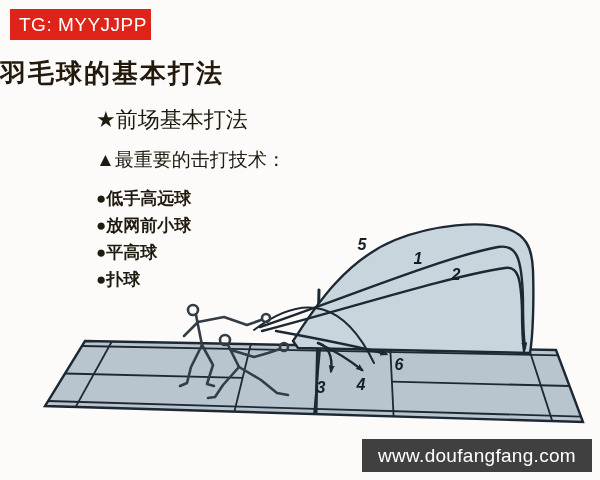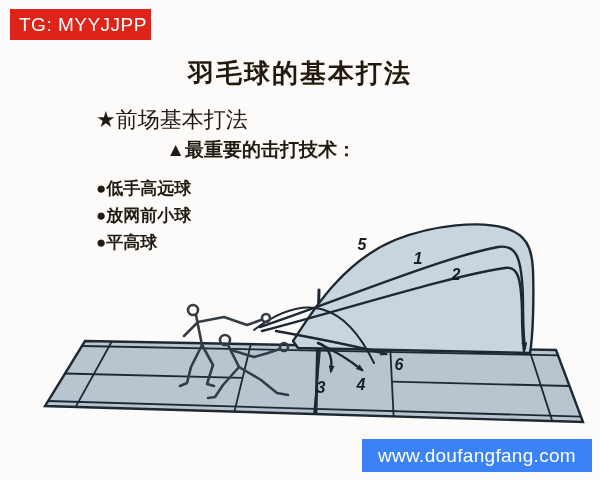--- a/index.html
+++ b/index.html
@@ -10,31 +10,31 @@
     color:#211a10;
   }
   
   .banner-tg{
     position:absolute;left:10px;top:9px;width:141px;height:31px;
     background:#de2318;color:#fff;font-size:19px;line-height:31px;
     padding-left:9px;box-sizing:border-box;letter-spacing:.5px;
   }
   .banner-web{
     position:absolute;left:362px;top:439px;width:230px;height:33px;
-    background:#3b82f6;color:#fff;font-size:19px;line-height:33px;
+    background:#404040;color:#fff;font-size:19px;line-height:33px;
     text-align:center;letter-spacing:.3px;
   }
   
   .title{
-    position:absolute;left:0;top:56px;width:600px;text-align:center;
+    position:absolute;left:0;top:56px;width:600px;
     font-size:26px;font-weight:bold;letter-spacing:2px;color:#24190d;
   }
   .textcol{position:absolute;left:96px;top:106px;width:260px;}
   .h1{font-size:22px;font-weight:normal;line-height:28px;}
-  .h2{font-size:19px;font-weight:bold;line-height:26px;margin-top:3px;text-align:right;}
+  .h2{font-size:19px;font-weight:normal;line-height:26px;margin-top:13px;}
   .bullets{margin-top:12px;}
   .bullet{font-size:17px;font-weight:bold;line-height:27px;white-space:nowrap;}
   
   .diagram{position:absolute;left:0;top:0;width:600px;height:480px;}
   .court-fill{fill:#b8c4ce;stroke:#1d2833;stroke-width:2.4;}
   .court-line{fill:none;stroke:#1d2833;stroke-width:1.8;}
   .envelope{fill:#c9d5dd;stroke:#1d2833;stroke-width:2.4;stroke-linejoin:round;}
   .arc{fill:none;stroke:#1d2833;stroke-width:2.4;stroke-linecap:round;}
   .arc-thin{fill:none;stroke:#1d2833;stroke-width:2;stroke-linecap:round;}
   .net{stroke:#1d2833;stroke-width:3;stroke-linecap:round;}
@@ -56,20 +56,21 @@
 
   <div class="title">羽毛球的基本打法</div>
 
   <div class="textcol">
     <div class="h1">★前场基本打法</div>
     <div class="h2">▲最重要的击打技术：</div>
     <div class="bullets">
       <div class="bullet">●低手高远球</div>
       <div class="bullet">●放网前小球</div>
       <div class="bullet">●平高球</div>
+      <div class="bullet">●扑球</div>
     </div>
   </div>
 
   <svg class="diagram" viewBox="0 0 600 480">
     <defs>
       <marker id="arw" markerWidth="9" markerHeight="9" refX="5.5" refY="3" orient="auto" markerUnits="userSpaceOnUse">
         <path d="M0,0 L8,3 L0,6 Z" fill="#1d2833"></path>
       </marker>
     </defs>
 

